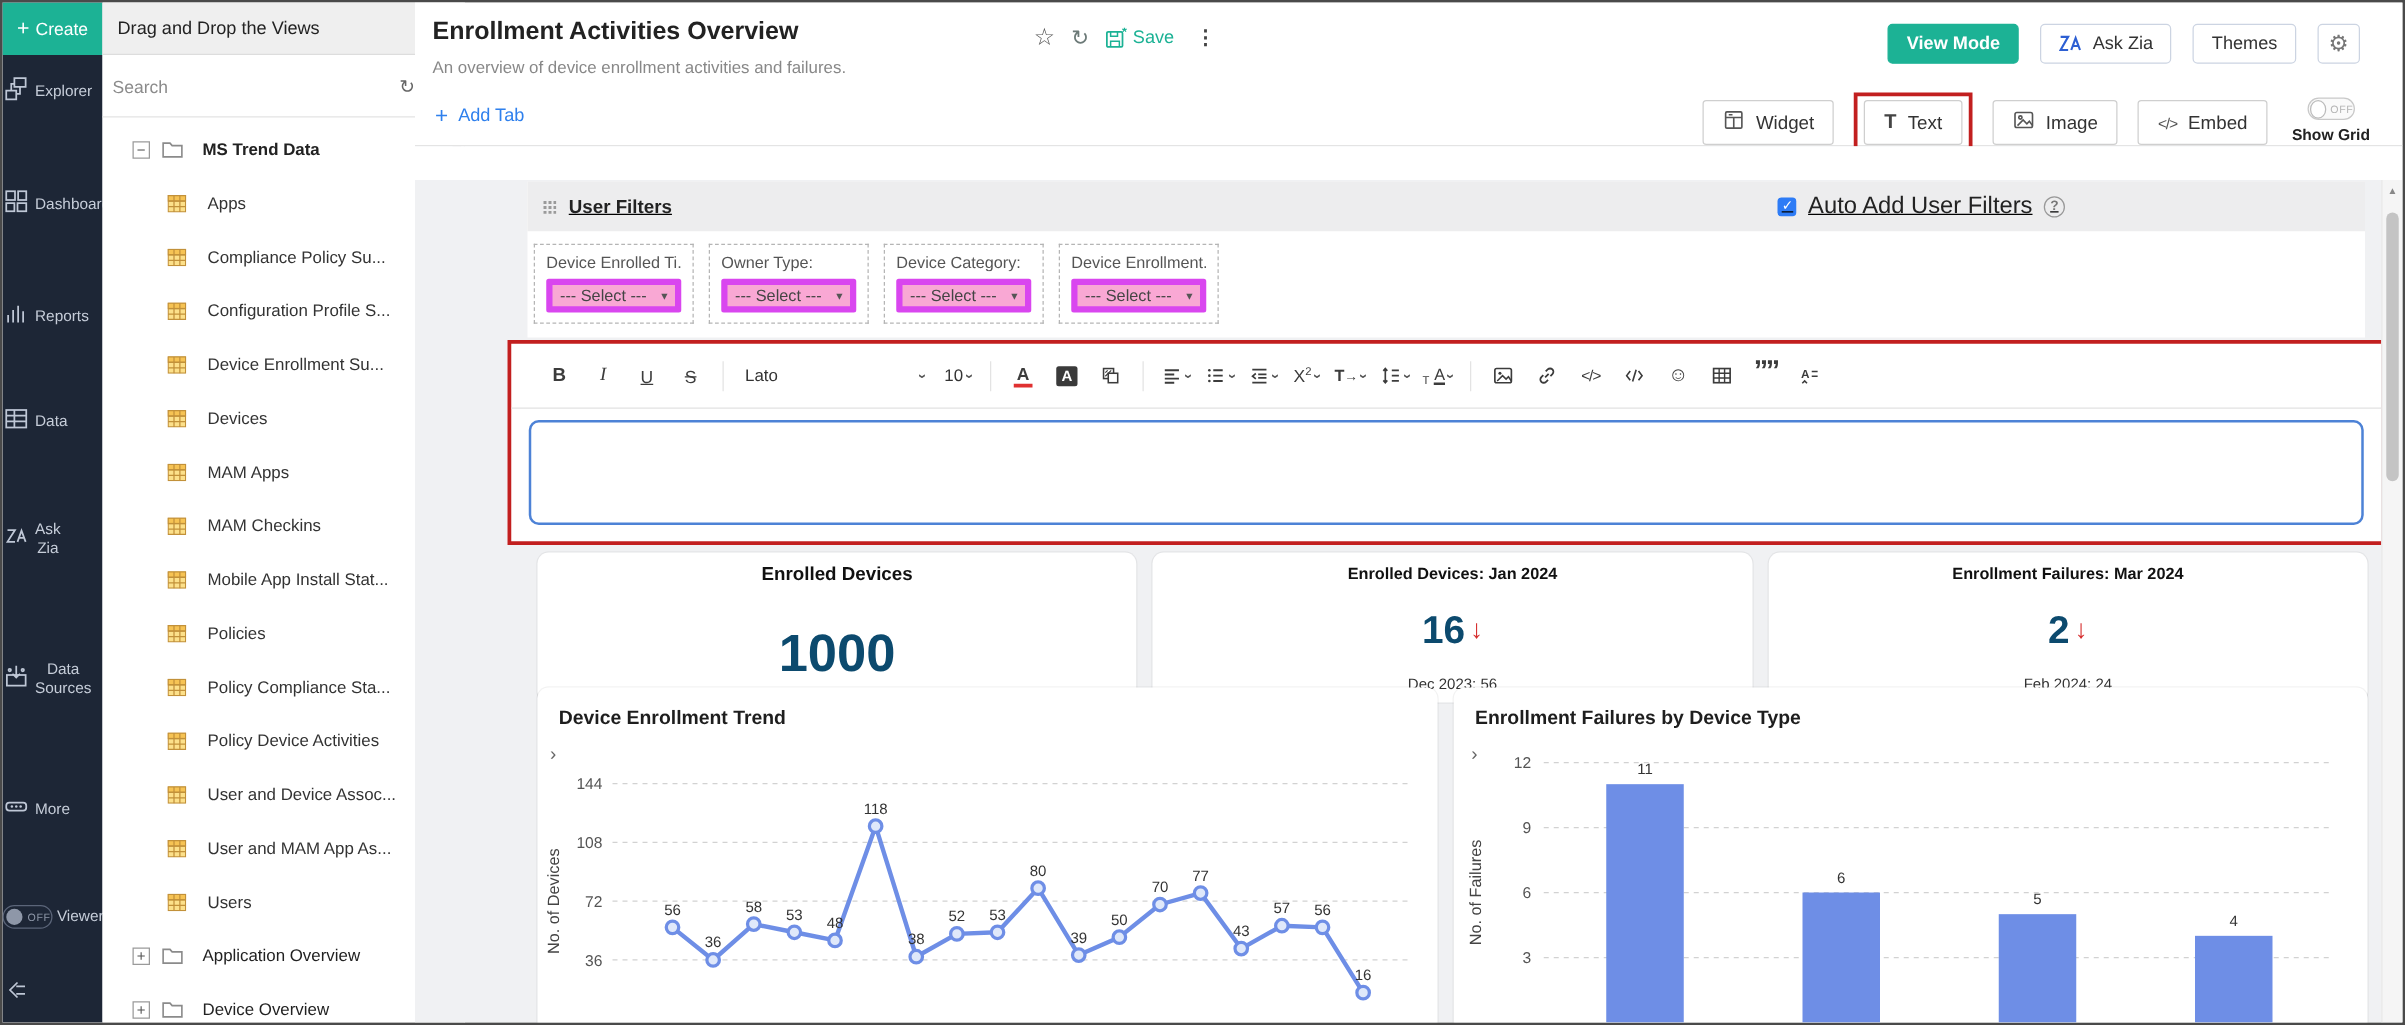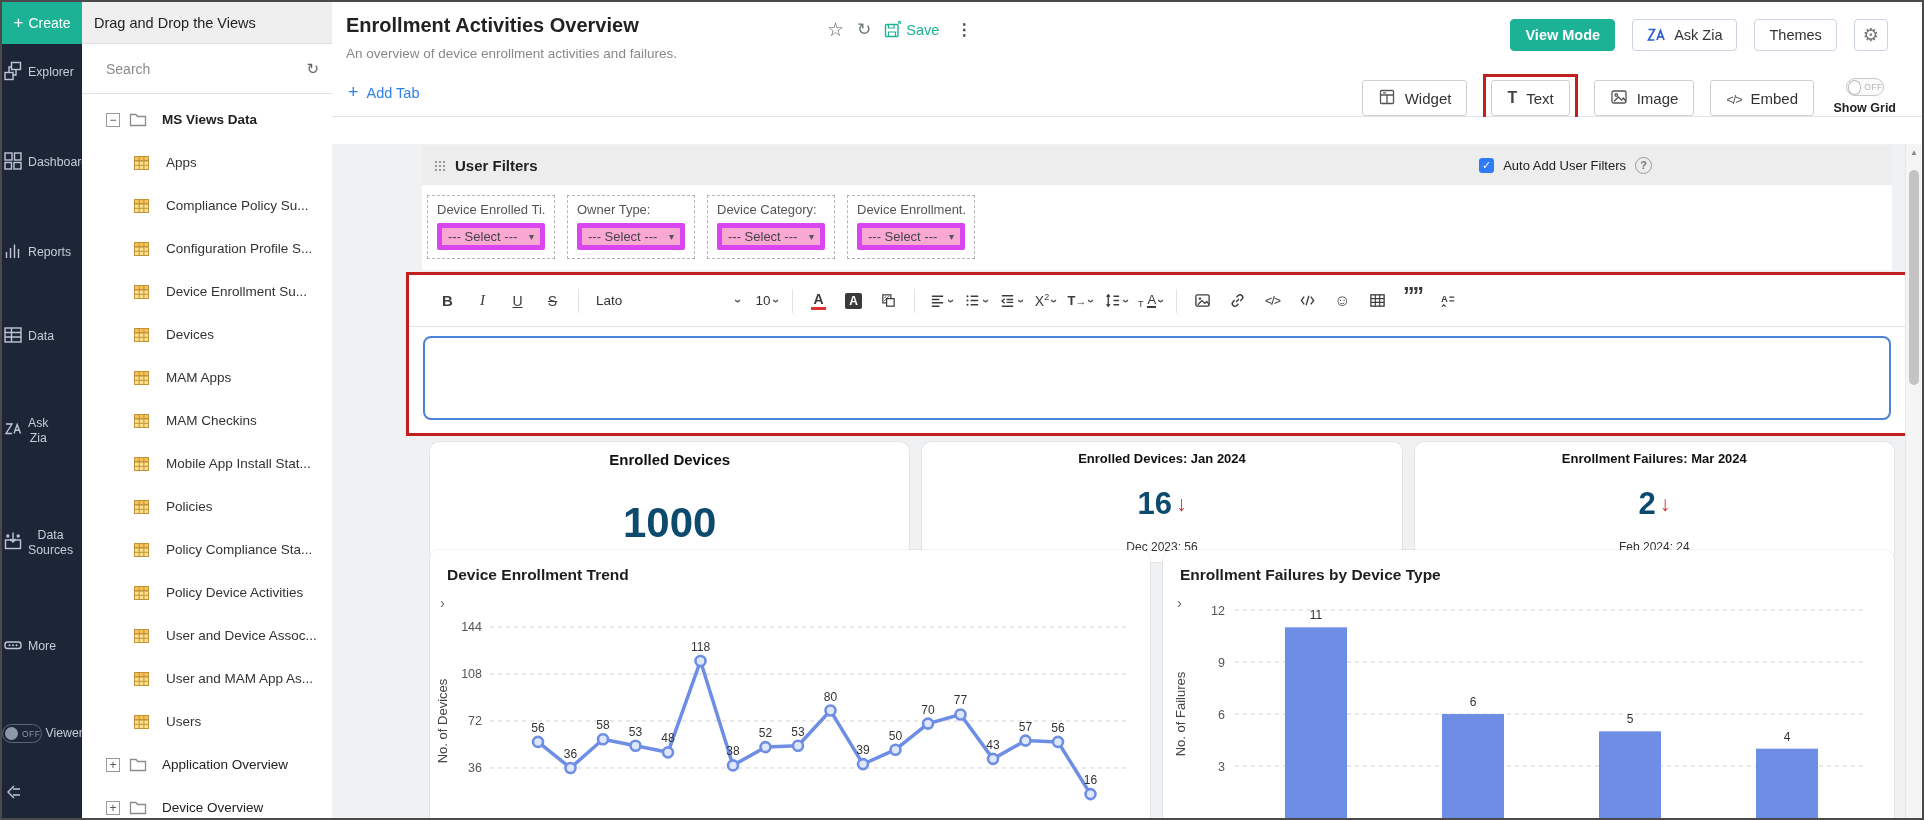--- a/index.html
+++ b/index.html
@@ -15,21 +15,21 @@
   .si { width:22px; height:22px; }
   .si * { stroke:#bfc7d6; fill:none; stroke-width:1.4; }
   .si .fil { fill:#bfc7d6; stroke:none; }
   .pill { width:42px; height:19px; border:1px solid #5b6579; border-radius:10px; position:relative; display:flex; align-items:center; }
   .pill .knob { width:13px; height:13px; border-radius:50%; background:#8e97a8; margin-left:2px; }
   .pill .off { font-size:8.5px; color:#8e97a8; margin-left:4px; letter-spacing:.5px; }
 
   
   #tree-panel { position:absolute; left:80px; top:0; width:290px; height:100%; background:#fff; border-right:1px solid #d9d9d9; }
   #tree-header { height:42px; background:#efefef; border-bottom:1px solid #ddd; display:flex; align-items:center; padding-left:12px; font-size:14.5px; color:#222; }
-  #search-row { height:50px; display:flex; align-items:center; padding:0 10px 0 24px; border-bottom:1px solid #e3e3e3; gap:26px; }
+  #search-row { height:50px; display:flex; align-items:center; padding:0 10px 0 8px; border-bottom:1px solid #e3e3e3; gap:13px; }
   #search-input { border:none; outline:none; flex:1; font-size:14px; color:#333; font-family:"Liberation Sans",sans-serif; min-width:0; }
   #search-input::placeholder { color:#8b8b8b; }
   .srow-ic { color:#666; font-size:15px; cursor:pointer; display:flex; align-items:center; }
   #tree-list { padding-top:4px; }
   .tr-row { height:43px; display:flex; align-items:center; cursor:pointer; }
   .tr-row.root { padding-left:24px; gap:9px; }
   .tr-row.item { padding-left:52px; gap:17px; }
   .tr-lb { font-size:13.5px; color:#333; white-space:nowrap; }
   .tr-row.root .tr-lb { font-weight:600; color:#222; margin-left:6px; }
   .tgl { width:14px; height:14px; border:1px solid #9a9a9a; background:#fff; color:#555; font-size:12px; line-height:12px; text-align:center; flex:none; }
@@ -65,26 +65,26 @@
   .pill2 { width:38px; height:18px; border:1px solid #c9c9c9; border-radius:9px; background:#fafafa; display:flex; align-items:center; cursor:pointer; }
   .pill2 .knob { width:15px; height:15px; border-radius:50%; background:#fff; border:1px solid #bbb; margin-left:1px; }
   .pill2 .off { font-size:8.5px; color:#b5b5b5; margin-left:3px; letter-spacing:.5px; }
   #showgrid .lbl { font-size:12.5px; font-weight:bold; color:#222; }
 
   
   #canvas { position:absolute; left:0; right:0; top:115px; bottom:0; background:#f0f1f3; overflow:hidden; }
   #canvas::before { content:''; position:absolute; left:0; right:0; top:0; height:27px; background:#fff; }
 
   #filters-widget { position:absolute; left:90px; top:28px; width:1470px; height:125px; background:#fff; }
-  #uf-header { height:40px; background:#ededee; display:flex; align-items:center; padding:0 12px; }
+  #uf-header { height:40px; background:#ededee; display:flex; align-items:center; padding:0 12px;text-decoration:underline; }
   #drag-handle { width:11px; height:11px; margin-right:10px; background:radial-gradient(circle,#9a9a9a 1.2px,transparent 1.4px) 0 0/4px 4px; cursor:grab; }
   #uf-title { font-size:15px; font-weight:bold; color:#222; }
   #uf-right { margin-left:auto; display:flex; align-items:center; gap:9px; padding-right:228px; }
   #uf-check { width:15px; height:15px; background:#2e7cf6; border-radius:3px; color:#fff; font-size:11px; line-height:15px; text-align:center; cursor:pointer; }
-  #uf-auto-lbl { font-size:13px; color:#222;text-align:right; }
+  #uf-auto-lbl { font-size:19px; color:#222;text-align:right; }
   #uf-help { width:17px; height:17px; border:1.4px solid #999; border-radius:50%; color:#777; font-size:11px; font-weight:bold; text-align:center; line-height:14px; cursor:pointer; }
   #filter-row { display:flex; gap:12px; padding:10px 0 0 5px; }
   .fbox { width:128px; border:1px dashed #b5b5b5; padding:6px 9px 8px; background:#fff; cursor:grab; }
   .fbox .flb { font-size:13px; color:#555; white-space:nowrap; overflow:hidden; margin-bottom:6px; }
   .fsel { height:27px; border:5px solid #d946ef; border-radius:2px; background:#f9a8d4; display:flex; align-items:center; padding:0 6px; font-size:13px; color:#444; cursor:pointer; }
   .fsel .car { margin-left:auto; color:#555; font-size:10px; }
 
   #text-widget { position:absolute; left:74px; top:155px; width:1502px; height:164px; border:3px solid #c21f1f; background:#fff; }
   #editor-toolbar { height:52px; border-bottom:1px solid #e2e2e2; display:flex; align-items:center; padding:0 0 0 22px; gap:2px; }
   .tbtn { min-width:33px; height:30px; display:flex; align-items:center; justify-content:center; gap:3px; cursor:pointer; color:#3c3c3c; border-radius:3px; }
@@ -211,21 +211,21 @@
             <path d="M12 12l4 4" stroke="#666" stroke-width="1.5"></path>
           </svg>
       </span>
     </div>
     <div id="tree-list">
         <div class="tr-row root">
           <span class="tgl">−</span>
           <svg width="18" height="15" viewBox="0 0 18 15">
             <path d="M1.5 13.5v-11h5.5l1.7 2h7.8v9z" fill="none" stroke="#8b8b8b" stroke-width="1.3"></path>
           </svg>
-          <span class="tr-lb">MS Views Data</span>
+          <span class="tr-lb">MS Trend Data</span>
         </div>
         <div class="tr-row item">
           <svg width="15" height="14" viewBox="0 0 15 14">
             <rect x=".5" y=".5" width="14" height="13" fill="#fce08a" stroke="#c2913a"></rect>
             <rect x=".5" y=".5" width="14" height="4.3" fill="#f6c354" stroke="#c2913a"></rect>
             <path d="M5.2.5v13M9.9.5v13M.5 4.8h14M.5 9.3h14" stroke="#c2913a" fill="none"></path>
           </svg>
           <span class="tr-lb">Apps</span>
         </div>
         <div class="tr-row item">

